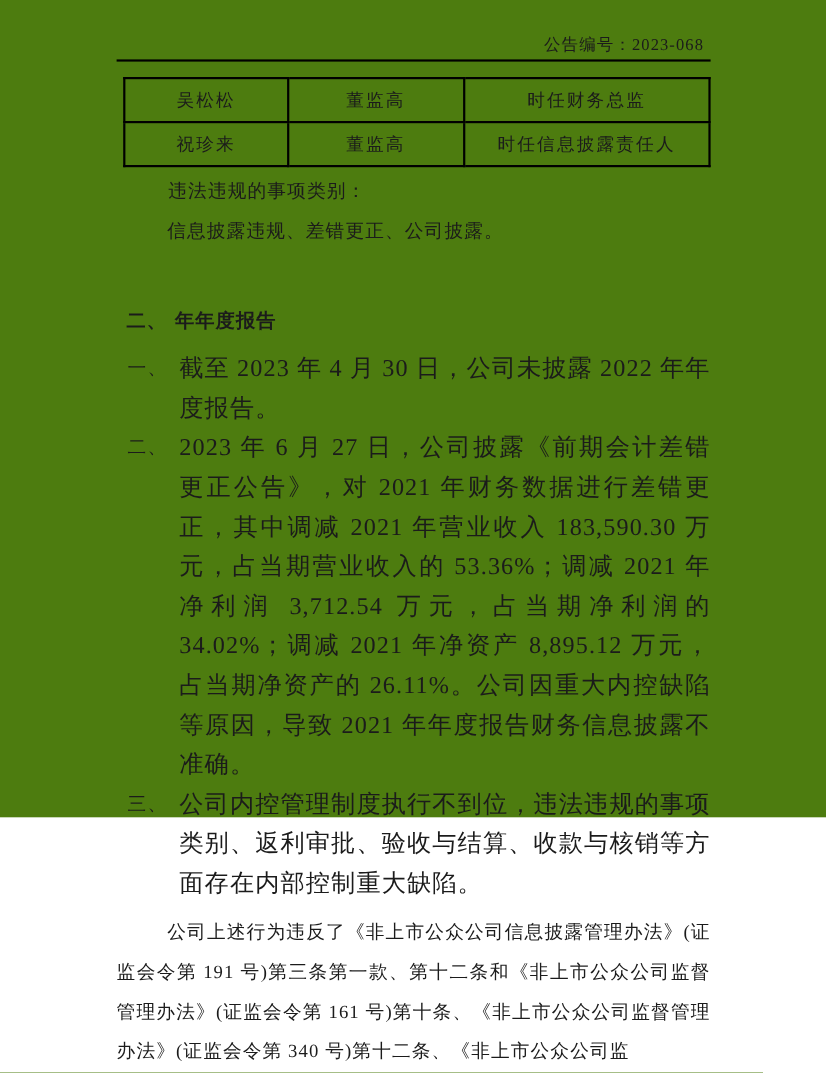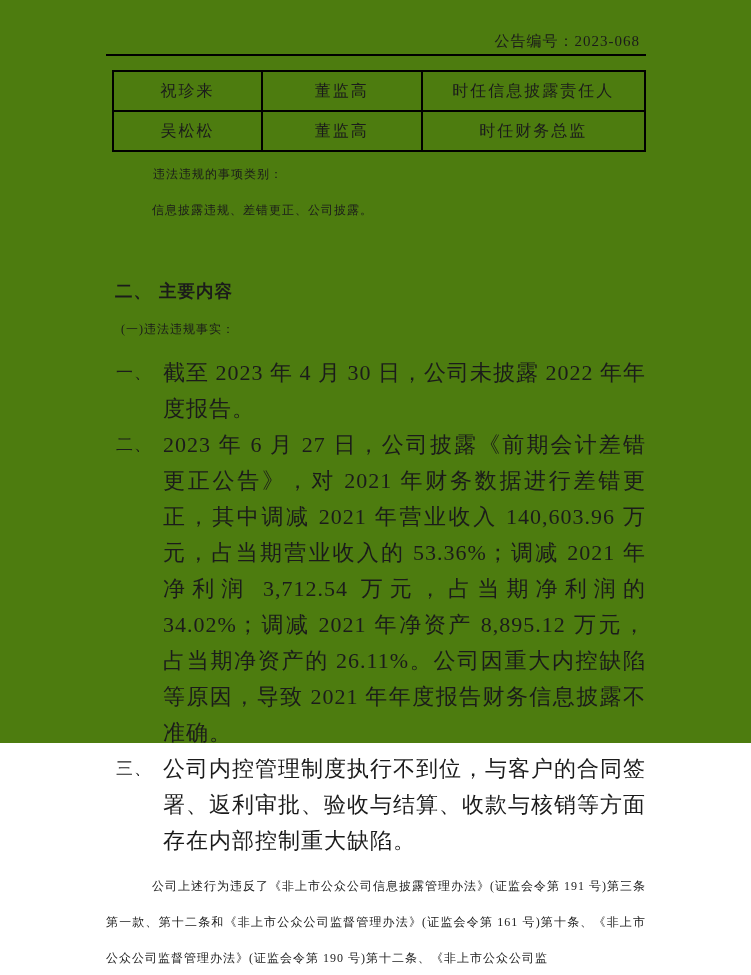--- a/index.html
+++ b/index.html
@@ -25,21 +25,21 @@
   table.sign-table td{
     border:2px solid #000;height:40px;box-sizing:border-box;
     text-align:center;vertical-align:middle;
     font-size:16px;letter-spacing:2px;padding:0 2px;
   }
   td.col-name{width:28%;}
   td.col-role{width:30%;}
   td.col-title{width:42%;}
 
   
-  .para{font-size:12px;line-height:36px;letter-spacing:1px;}
+  .para{font-size:17px;line-height:36px;letter-spacing:1px;}
   .cat-label{margin-top:4px;margin-left:47px;}
   .cat-value{margin-left:46px;}
 
   .section-heading{
     margin-top:45px;font-weight:bold;font-size:17.5px;line-height:37px;
     letter-spacing:1px;
   }
   .section-heading .sec-num{display:inline-block;width:44px;margin-left:9px;}
 
   .subheading{margin-top:1px;margin-left:15px;line-height:37px;}
@@ -63,53 +63,52 @@
 <div class="page">
   <div class="content">
 
     <div class="doc-header">
       <span>公告编号：2023-068</span>
     </div>
 
     <table class="sign-table">
       <tbody>
         <tr>
+          <td class="col-name">吴松松</td>
+          <td class="col-role">董监高</td>
+          <td class="col-title">时任财务总监</td>
+        </tr>
+        <tr>
           <td class="col-name">祝珍来</td>
           <td class="col-role">董监高</td>
           <td class="col-title">时任信息披露责任人</td>
-        </tr>
-        <tr>
-          <td class="col-name">吴松松</td>
-          <td class="col-role">董监高</td>
-          <td class="col-title">时任财务总监</td>
         </tr>
       </tbody>
     </table>
 
     <div class="para cat-label">违法违规的事项类别：</div>
     <div class="para cat-value">信息披露违规、差错更正、公司披露。</div>
 
     <div class="section-heading">
-      <span class="sec-num">二、</span><span>主要内容</span>
+      <span class="sec-num">二、</span><span>年年度报告</span>
     </div>
 
-    <div class="para subheading">(一)违法违规事实：</div>
 
     <div class="fact-list">
       <div class="fact-item">
         <span class="fact-num">一、</span>
         <div class="fact-text">截至 2023 年 4 月 30 日，公司未披露 2022 年年度报告。</div>
       </div>
       <div class="fact-item">
         <span class="fact-num">二、</span>
-        <div class="fact-text">2023 年 6 月 27 日，公司披露《前期会计差错更正公告》，对 2021 年财务数据进行差错更正，其中调减 2021 年营业收入 140,603.96 万元，占当期营业收入的 53.36%；调减 2021 年净利润 3,712.54 万元，占当期净利润的 34.02%；调减 2021 年净资产 8,895.12 万元，占当期净资产的 26.11%。公司因重大内控缺陷等原因，导致 2021 年年度报告财务信息披露不准确。</div>
+        <div class="fact-text">2023 年 6 月 27 日，公司披露《前期会计差错更正公告》，对 2021 年财务数据进行差错更正，其中调减 2021 年营业收入 183,590.30 万元，占当期营业收入的 53.36%；调减 2021 年净利润 3,712.54 万元，占当期净利润的 34.02%；调减 2021 年净资产 8,895.12 万元，占当期净资产的 26.11%。公司因重大内控缺陷等原因，导致 2021 年年度报告财务信息披露不准确。</div>
       </div>
       <div class="fact-item">
         <span class="fact-num">三、</span>
-        <div class="fact-text">公司内控管理制度执行不到位，与客户的合同签署、返利审批、验收与结算、收款与核销等方面存在内部控制重大缺陷。</div>
+        <div class="fact-text">公司内控管理制度执行不到位，违法违规的事项类别、返利审批、验收与结算、收款与核销等方面存在内部控制重大缺陷。</div>
       </div>
     </div>
 
 
-    <div class="para closing">公司上述行为违反了《非上市公众公司信息披露管理办法》(证监会令第 191 号)第三条第一款、第十二条和《非上市公众公司监督管理办法》(证监会令第 161 号)第十条、《非上市公众公司监督管理办法》(证监会令第 190 号)第十二条、《非上市公众公司监</div>
+    <div class="para closing">公司上述行为违反了《非上市公众公司信息披露管理办法》(证监会令第 191 号)第三条第一款、第十二条和《非上市公众公司监督管理办法》(证监会令第 161 号)第十条、《非上市公众公司监督管理办法》(证监会令第 340 号)第十二条、《非上市公众公司监</div>
 
   </div>
 </div>
 
 </body></html>

